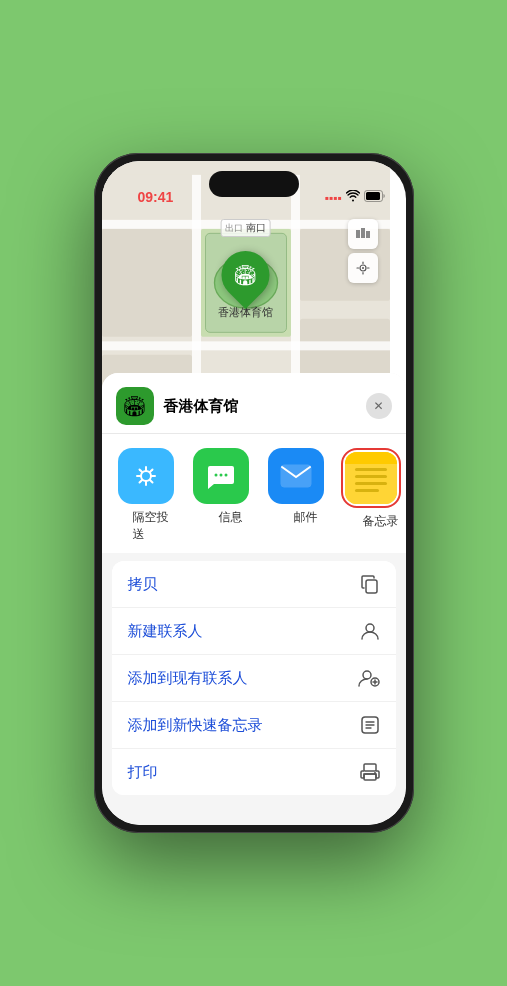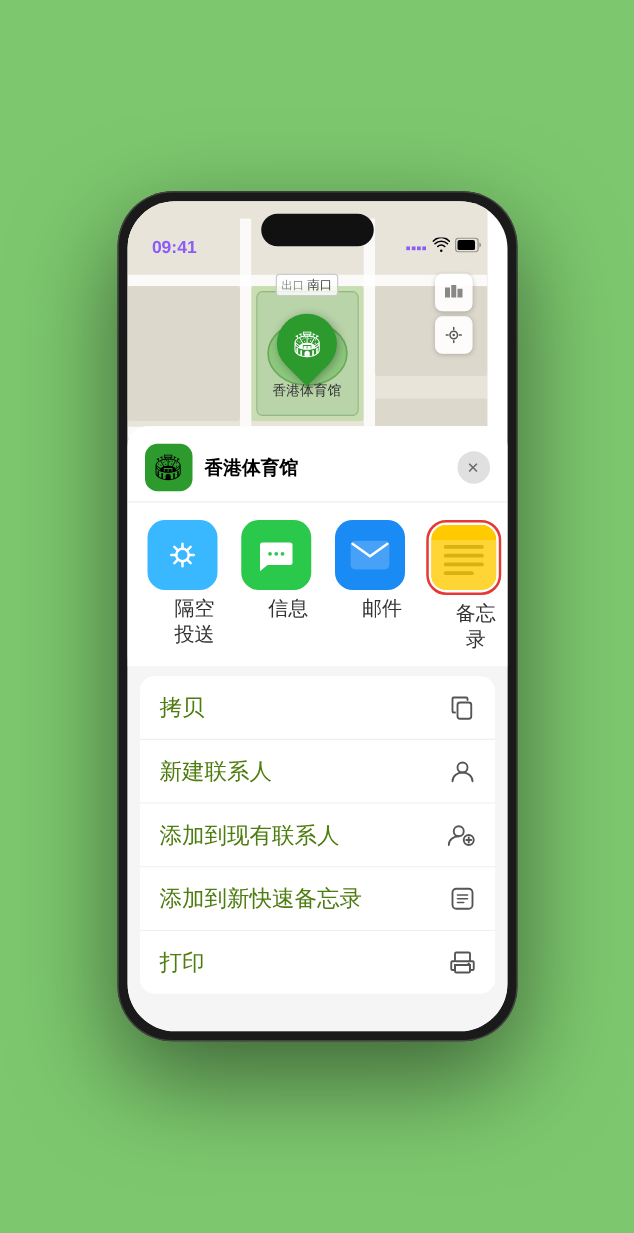--- a/index.html
+++ b/index.html
@@ -37,29 +37,29 @@
       width: 90px;
       height: 26px;
       background: #111;
       border-radius: 20px;
       z-index: 100;
     }
     
     .status-bar {
       position: absolute;
       top: 0;
-      left: 0;
+      left: 16px;
       right: 0;
       height: 50px;
       display: flex;
       align-items: flex-end;
       justify-content: space-between;
       padding: 0 20px 6px;
       z-index: 99;
-      color: #8b5cf6;
+      color: #ef4444;
       font-size: 13px;
       font-weight: 600;
     }
     .status-time {
       font-size: 14px;
       font-weight: 700;
     }
     .status-icons {
       display: flex;
       align-items: center;
@@ -229,23 +229,23 @@
       font-size: 26px;
     }
     .share-icon-wrap.airdrop { background: #3ab8ff; }
     .share-icon-wrap.messages { background: #2ac94c; }
     .share-icon-wrap.mail { background: #1a8af5; }
     .share-icon-wrap.notes {
       background: linear-gradient(to bottom, #ffd535 0%, #fec800 100%);
       position: relative;
     }
     .share-label {
-      font-size: 16px;
+      font-size: 12px;
       color: #333;
-      text-align: center;
+      text-align: left;
       padding-left: 19px;
     }
     
     .action-list {
       background: #fff;
       margin-top: 8px;
       border-radius: 12px;
       margin-left: 10px;
       margin-right: 10px;
       overflow: hidden;
@@ -255,22 +255,22 @@
       align-items: center;
       justify-content: space-between;
       padding: 13px 16px;
       border-bottom: 1px solid #f0f0f0;
       background: #fff;
     }
     .action-row:last-child {
       border-bottom: none;
     }
     .action-text {
-      font-size: 18px;
-      color: #4d7c0f;
+      font-size: 15px;
+      color: #1d4ed8;
     }
     
     .home-indicator {
       position: absolute;
       bottom: 8px;
       left: 50%;
       transform: translateX(-50%);
       width: 100px;
       height: 4px;
       background: #000;

